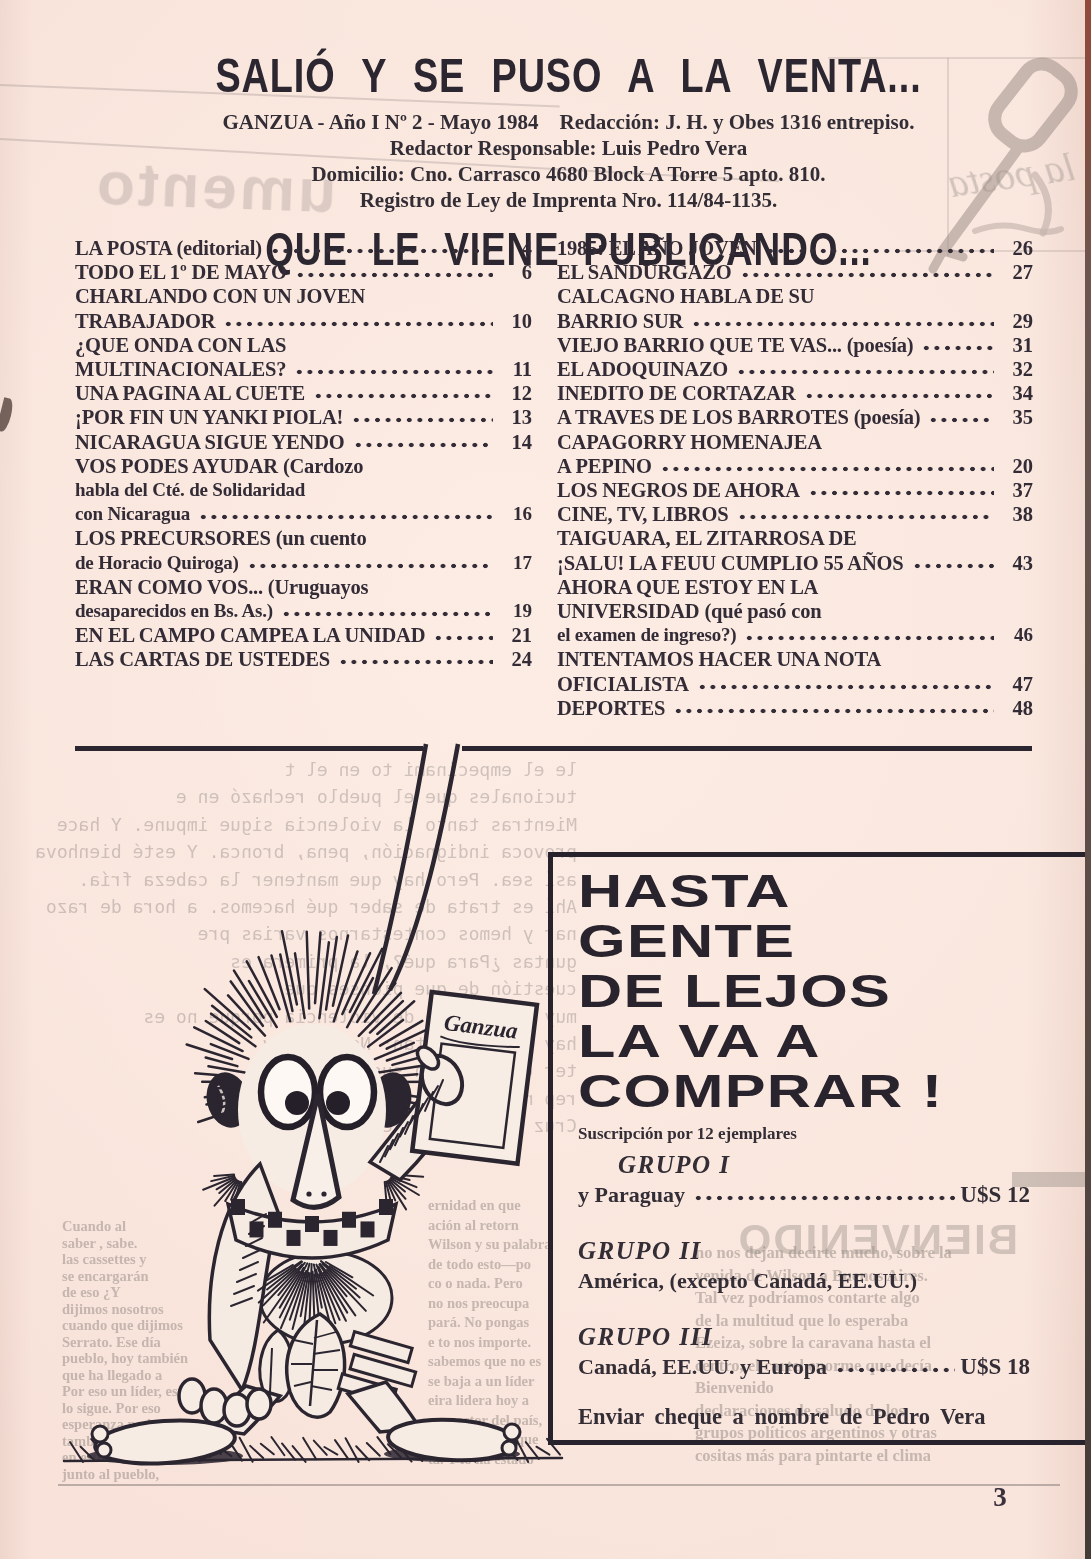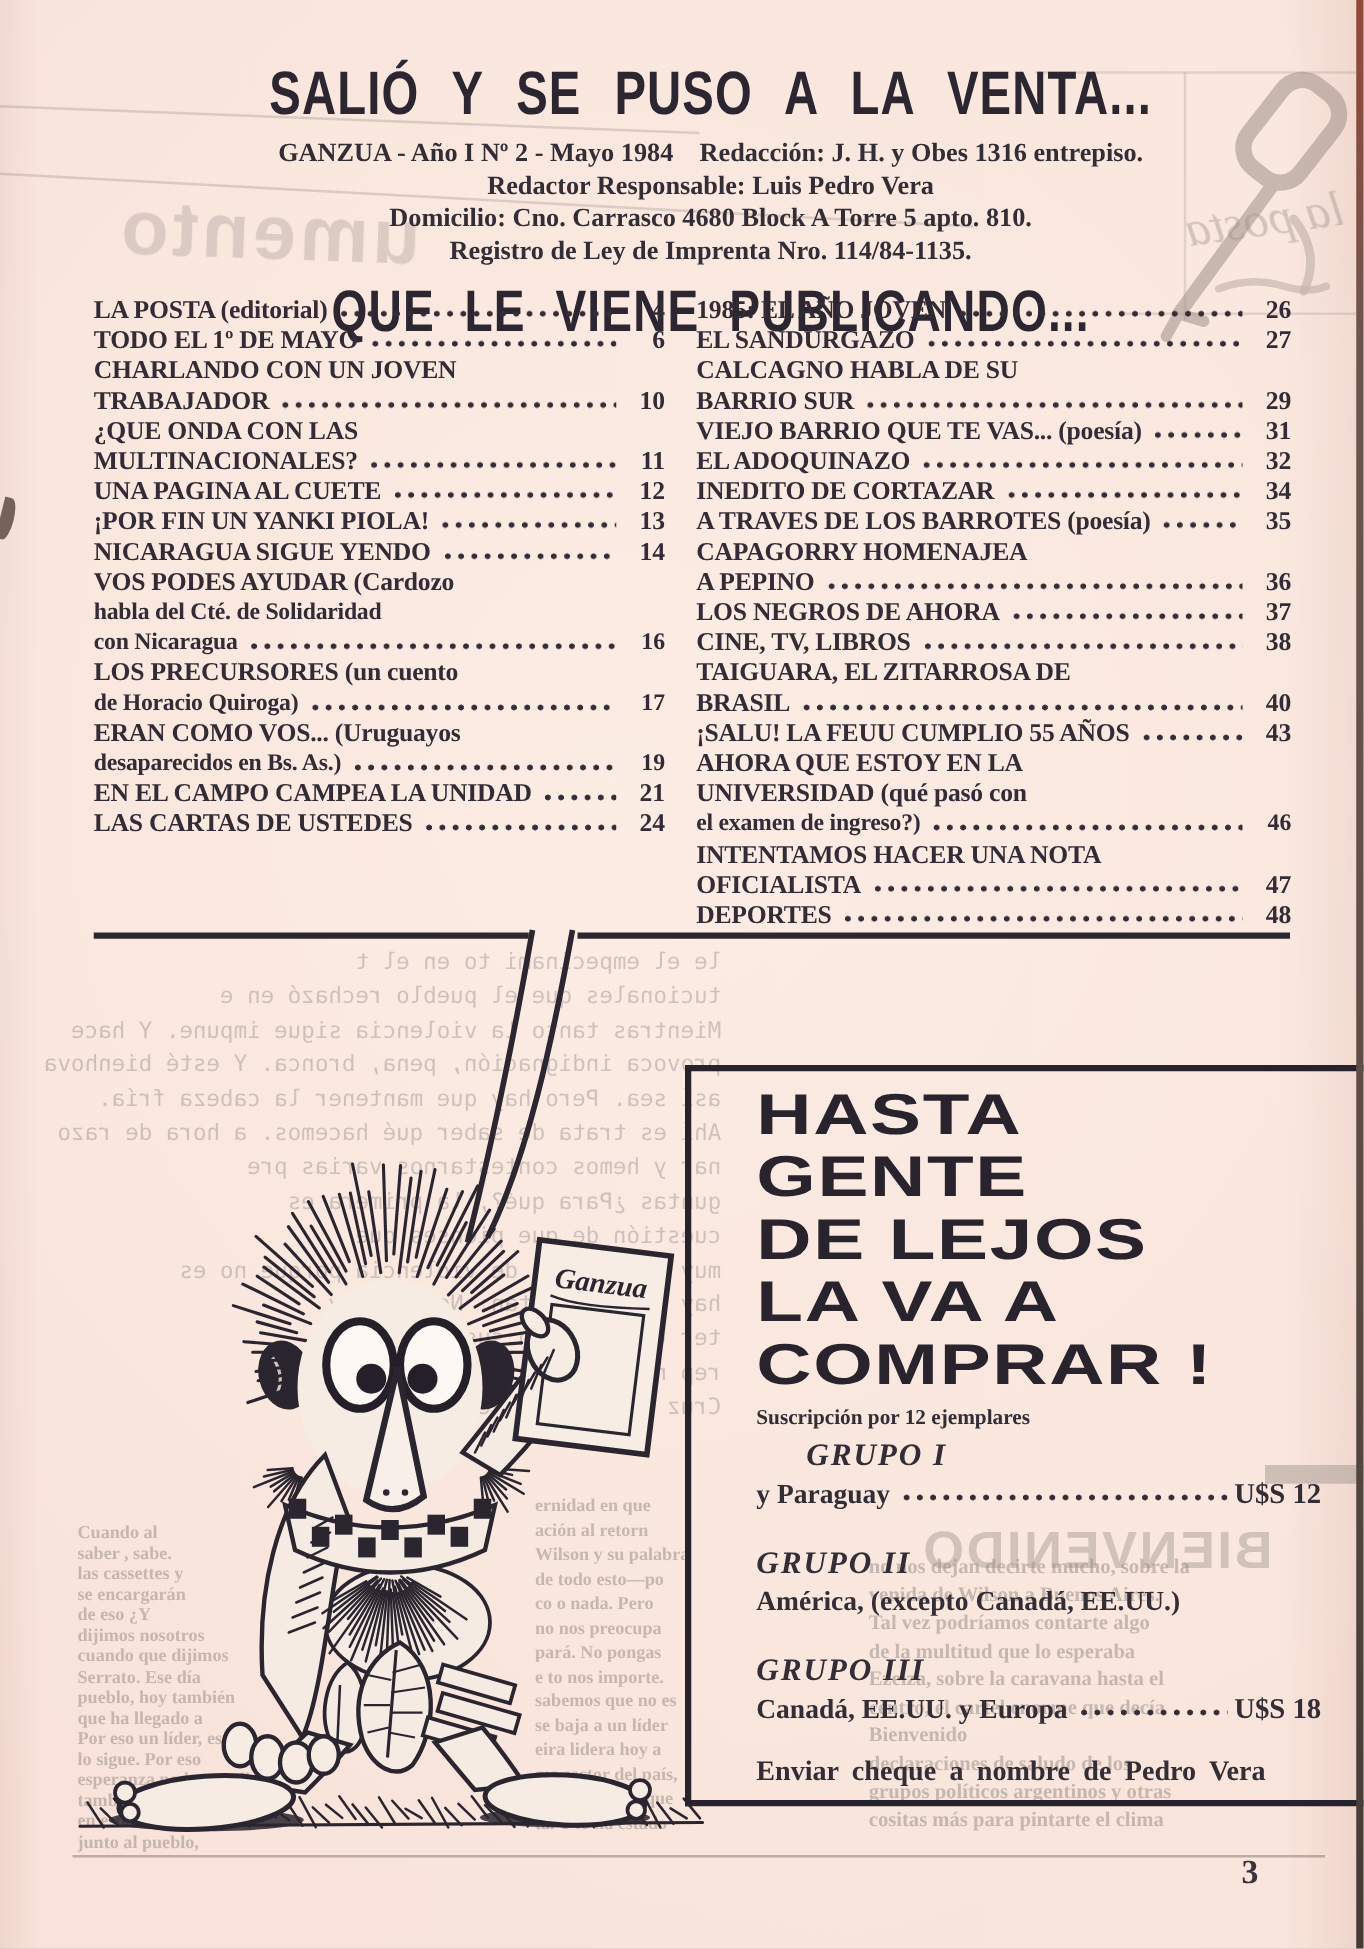--- a/index.html
+++ b/index.html
@@ -51,21 +51,21 @@
   .rule{position:absolute;top:746px;height:5px;background:#2c2630;z-index:4;}
   .rule.r1{left:75px;width:348px;}
   .rule.r2{left:462px;width:570px;}
   
   .mascot{position:absolute;left:28px;top:742px;width:565px;height:730px;z-index:3;}
   
   .adb{position:absolute;background:#27222b;z-index:4;}
   .adb.top{left:548px;top:852px;width:543px;height:5px;}
   .adb.bottom{left:548px;top:1440px;width:543px;height:5px;}
   .adb.left{left:548px;top:852px;width:5px;height:593px;}
-  .ad-content{position:absolute;left:605px;top:866px;width:452px;z-index:5;}
+  .ad-content{position:absolute;left:578px;top:866px;width:452px;z-index:5;}
   .ad-headline{font-family:"Liberation Sans",sans-serif;font-weight:bold;font-size:46px;line-height:50px;letter-spacing:1px;color:#28232c;transform:scaleX(1.33);transform-origin:left top;}
   .ad-intro{margin-top:8px;font-weight:bold;font-size:17px;color:#332d36;}
   .grupo-name{font-weight:bold;font-style:italic;font-size:25px;letter-spacing:1.5px;color:#332d36;}
   .grupo-name.g0{margin-top:7px;margin-left:40px;} .grupo-name.g1{margin-top:29px;} .grupo-name.g2{margin-top:30px;}
   .grupo-desc{font-weight:bold;font-size:22px;line-height:25px;margin-top:3px;color:#332d36;}
   .grupo-row{display:flex;align-items:baseline;font-weight:bold;font-size:22px;margin-top:3px;color:#332d36;}
   .grupo-row .price{font-size:23px;min-width:64px;text-align:right;}
   .ad-footer{margin-top:24px;font-weight:bold;font-size:22.5px;word-spacing:5px;color:#332d36;}
   
   .bottom-rule{position:absolute;left:58px;top:1484px;width:1002px;height:2px;background:rgba(100,90,88,.4);z-index:4;}
@@ -323,45 +323,40 @@
           <span class="pg">35</span>
         </div>
       </div>
       <div class="toc-entry">
         <div class="toc-line">
           <span class="t">CAPAGORRY HOMENAJEA</span>
         </div>
         <div class="toc-line">
           <span class="t">A PEPINO</span>
           <span class="leader"></span>
-          <span class="pg">36</span>
+          <span class="pg">20</span>
         </div>
       </div>
       <div class="toc-entry">
         <div class="toc-line">
           <span class="t">LOS NEGROS DE AHORA</span>
           <span class="leader"></span>
           <span class="pg">37</span>
         </div>
       </div>
       <div class="toc-entry">
         <div class="toc-line">
           <span class="t">CINE, TV, LIBROS</span>
           <span class="leader"></span>
           <span class="pg">38</span>
         </div>
       </div>
       <div class="toc-entry">
         <div class="toc-line">
           <span class="t">TAIGUARA, EL ZITARROSA DE</span>
-        </div>
-        <div class="toc-line">
-          <span class="t">BRASIL</span>
-          <span class="leader"></span>
-          <span class="pg">40</span>
         </div>
       </div>
       <div class="toc-entry">
         <div class="toc-line">
           <span class="t">¡SALU! LA FEUU CUMPLIO 55 AÑOS</span>
           <span class="leader"></span>
           <span class="pg">43</span>
         </div>
       </div>
       <div class="toc-entry">

